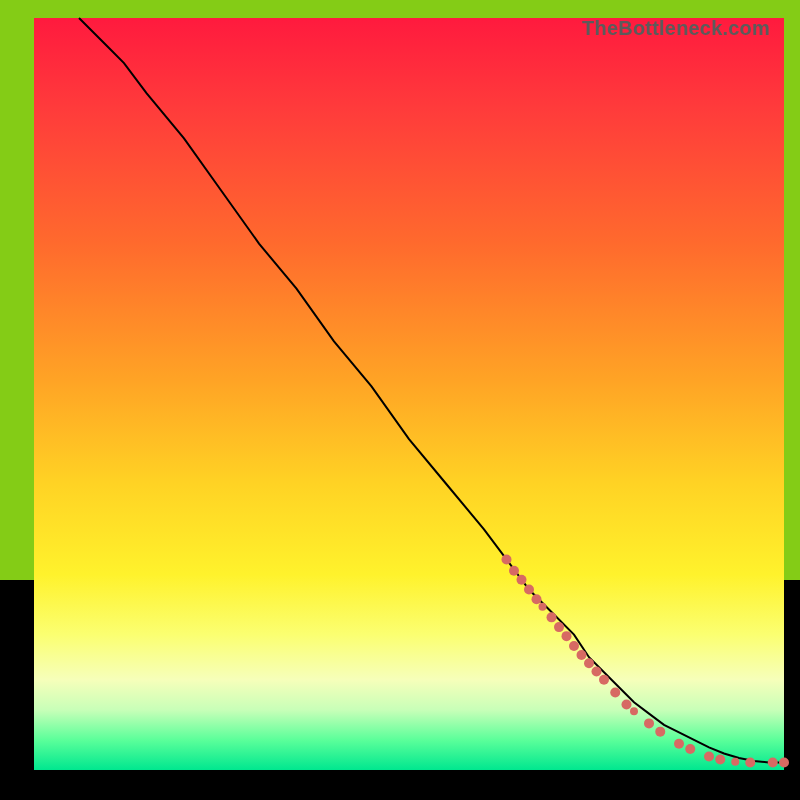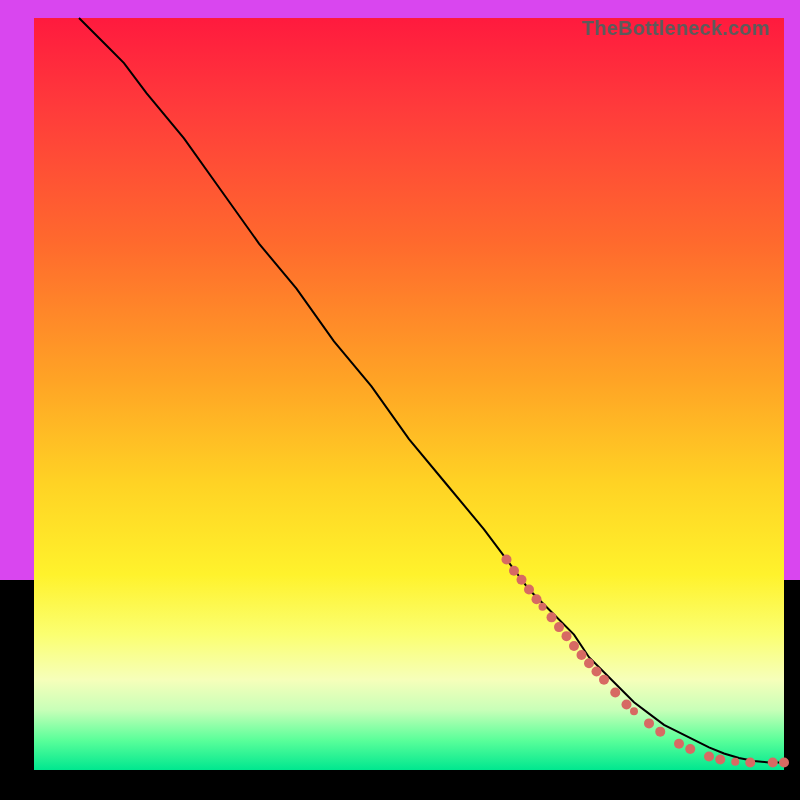--- a/index.html
+++ b/index.html
@@ -8,21 +8,21 @@
     width: 800px;
     height: 800px;
     background: #000;
     overflow: hidden;
     font-family: Arial, Helvetica, sans-serif;
   }
   .frame {
     position: relative;
     width: 800px;
     height: 580px;
-    background: #d946ef;
+    background: #84cc16;
   }
   .plot {
     position: absolute;
     left: 34px;
     top: 18px;
     width: 750px;
     height: 752px;
     
     background: linear-gradient(
       to bottom,

